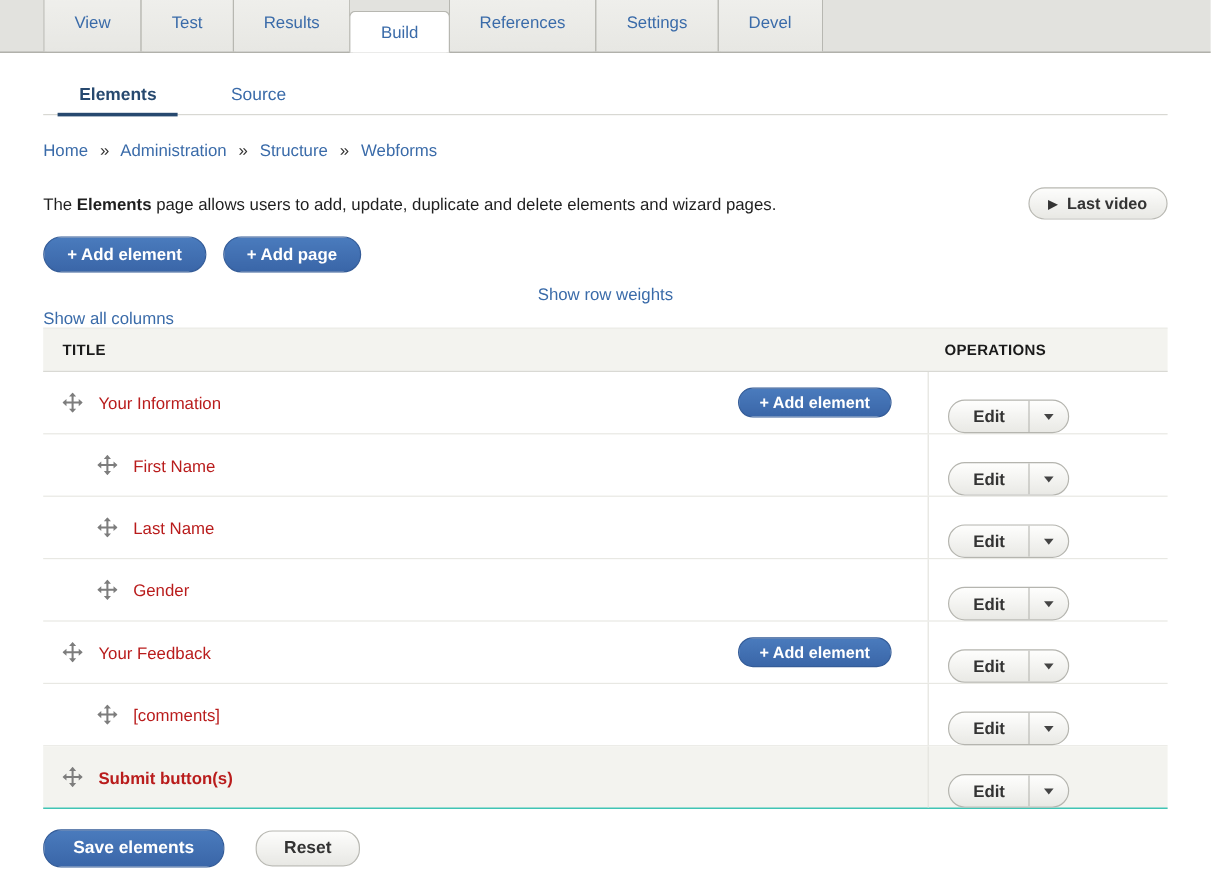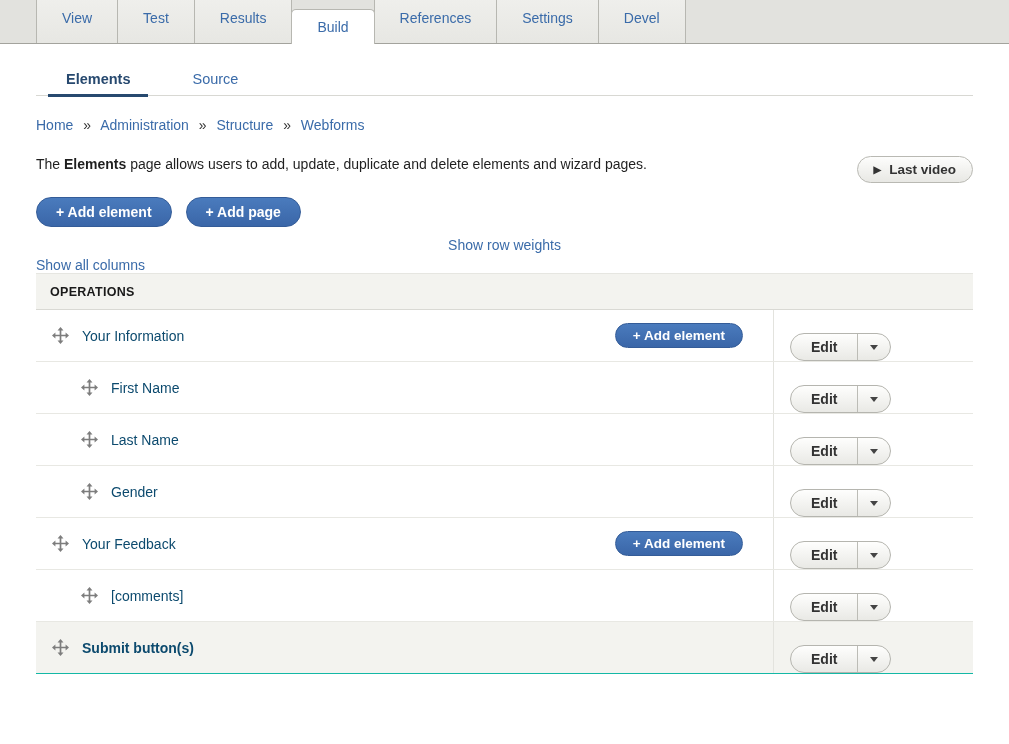--- a/index.html
+++ b/index.html
@@ -48,21 +48,21 @@
     color:#27496f; font-weight:bold;
     border-bottom:3px solid #27496f; margin-bottom:-2px;
   }
 
   
   .breadcrumb { margin-top:21px; font-size:14px; color:#333; }
   .breadcrumb a { color:#3a6ba9; }
   .breadcrumb .sep { margin:0 6px; color:#333; }
 
   
-  .intro-row { display:flex; align-items:flex-start; justify-content:space-between; margin-top:23px;gap:12px; }
+  .intro-row { display:flex; align-items:center; justify-content:space-between; margin-top:23px;gap:12px; }
   .intro-text { font-size:14px; color:#1f1f1f; }
 
   .btn-secondary {
     display:inline-flex; align-items:center; justify-content:center; gap:8px;
     background:linear-gradient(#fdfdfc,#e8e8e4);
     border:1px solid #b9b9b3; border-radius:14px;
     padding:5px 16px; font-weight:bold; font-size:13.5px; color:#333;
     cursor:pointer; white-space:nowrap;
     font-family:"Liberation Sans", sans-serif;
   }
@@ -97,21 +97,21 @@
     display:flex; align-items:stretch; height:52px;
     border-bottom:1px solid #e8e8e3;
   }
   .title-cell { flex:1; display:flex; align-items:center; padding-left:16px; }
   .indent1 .title-cell { padding-left:45px; }
   .ops-cell {
     width:200px; display:flex; align-items:flex-end; padding-left:14px;
     border-left:1px solid #e3e3de;
   }
   .drag-handle { margin-right:13px; display:inline-flex; cursor:move; }
-  .row-link { color:#0c4a6e; font-size:14px; }
+  .row-link { color:#b91c1c; font-size:14px; }
   .row-highlight { background:#f3f3ef; border-bottom:1px solid #14b8a6; }
   .row-highlight .row-link { font-weight:bold; }
   .row-add-btn { margin-left:auto; margin-right:30px; padding:4px 17px; font-size:13.5px; }
 
   .edit-btn {
     display:inline-flex; align-items:stretch; height:28px;
     background:linear-gradient(#fefefd,#e9e9e5);
     border:1px solid #b5b5af; border-radius:14px; overflow:hidden;
     cursor:pointer; margin-left:2px;
   }
@@ -181,20 +181,21 @@
 
   <div class="rowweights-line">
     <a class="util-link">Show row weights</a>
   </div>
   <div class="showcols-line">
     <a class="util-link">Show all columns</a>
   </div>
 
   <div class="etable">
     <div class="thead">
+      <div class="title-h">TITLE</div>
       <div class="ops-h">OPERATIONS</div>
     </div>
 
     <div class="trow">
       <div class="title-cell">
         <span class="drag-handle">
           <svg width="17" height="17" viewBox="0 0 16 16">
               <path fill="#7d7d7d" d="M8 0 L5.2 3.2 H7.2 V7.2 H3.2 V5.2 L0 8 L3.2 10.8 V8.8 H7.2 V12.8 H5.2 L8 16 L10.8 12.8 H8.8 V8.8 H12.8 V10.8 L16 8 L12.8 5.2 V7.2 H8.8 V3.2 H10.8 Z"></path>
             </svg>
         </span>
@@ -320,14 +321,18 @@
         <span class="edit-btn">
           <span class="edit-label">Edit</span>
           <span class="edit-caret">
               <span class="caret-down"></span>
             </span>
         </span>
       </div>
     </div>
   </div>
 
+  <div class="footer">
+    <button class="btn-primary save-btn">Save elements</button>
+    <button class="btn-secondary reset-btn">Reset</button>
+  </div>
 
 </div>
 
 </body></html>

